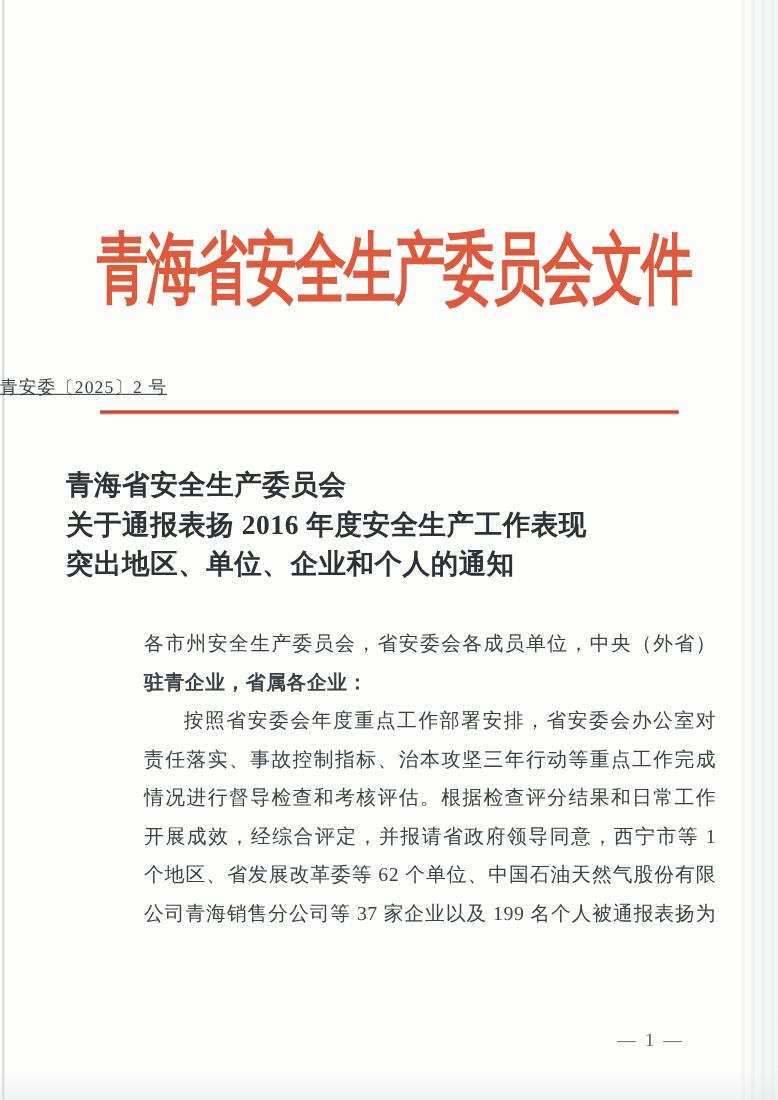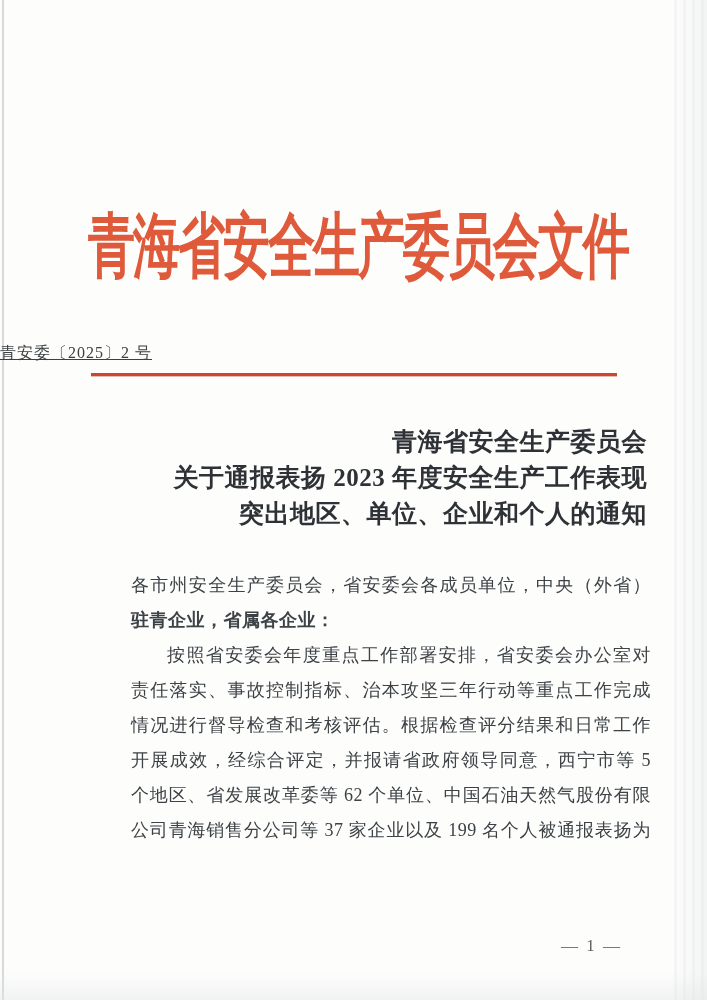--- a/index.html
+++ b/index.html
@@ -54,21 +54,21 @@
   }
   
   .red-rule{
     position:absolute;top:373px;left:91px;width:526px;height:3px;
     background:#cc4631;
     box-shadow:0 1px 0 rgba(180,70,50,.35);
   }
   
   .doc-title{
     position:absolute;top:424px;left:60px;width:587px;
-    text-align:right;
+    text-align:left;
     color:#2e3236;
     font-weight:bold;
     font-size:25px;line-height:36px;
     letter-spacing:.5px;
   }
   
   .body-text{
     position:absolute;top:568px;left:97px;width:520px;
     color:#3d4246;
     font-size:18px;line-height:35px;margin-left:34px;
@@ -106,30 +106,30 @@
   <div class="red-header">
     <span class="stretch">青海省安全生产委员会文件</span>
   </div>
 
   <div class="doc-number">青安委〔2025〕2 号</div>
 
   <div class="red-rule"></div>
 
   <div class="doc-title">
     <div>青海省安全生产委员会</div>
-    <div>关于通报表扬 2023 年度安全生产工作表现</div>
+    <div>关于通报表扬 2016 年度安全生产工作表现</div>
     <div>突出地区、单位、企业和个人的通知</div>
   </div>
 
   <div class="body-text">
     <div class="line">各市州安全生产委员会，省安委会各成员单位，中央（外省）</div>
     <div class="line noj">驻青企业，省属各企业：</div>
     <div class="line indent">按照省安委会年度重点工作部署安排，省安委会办公室对</div>
     <div class="line">责任落实、事故控制指标、治本攻坚三年行动等重点工作完成</div>
     <div class="line">情况进行督导检查和考核评估。根据检查评分结果和日常工作</div>
-    <div class="line">开展成效，经综合评定，并报请省政府领导同意，西宁市等 5</div>
+    <div class="line">开展成效，经综合评定，并报请省政府领导同意，西宁市等 1</div>
     <div class="line">个地区、省发展改革委等 62 个单位、中国石油天然气股份有限</div>
     <div class="line">公司青海销售分公司等 37 家企业以及 199 名个人被通报表扬为</div>
   </div>
 
   <div class="page-num">— 1 —</div>
 
 </div>
 
 </body></html>

